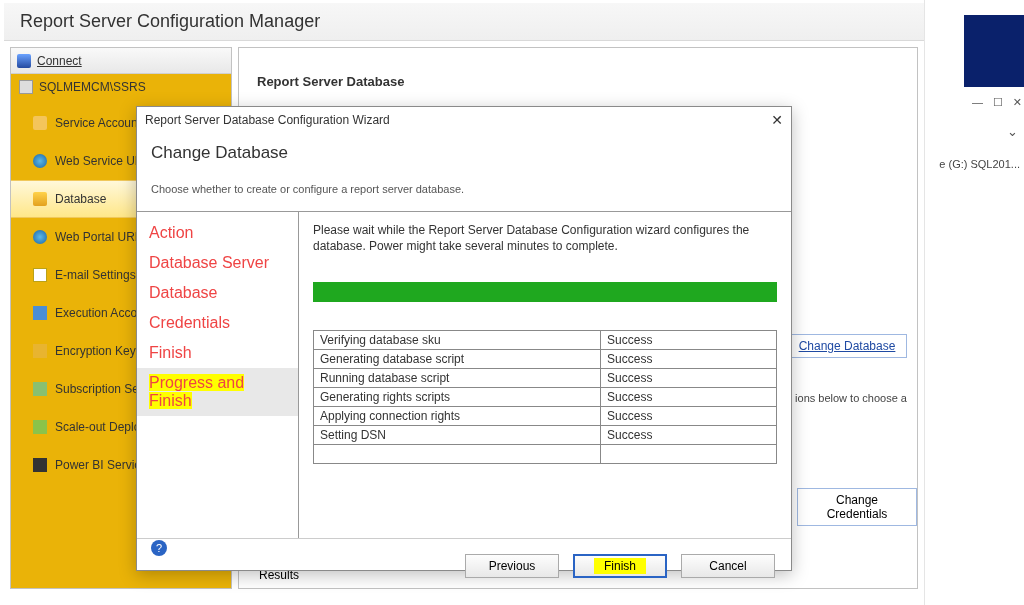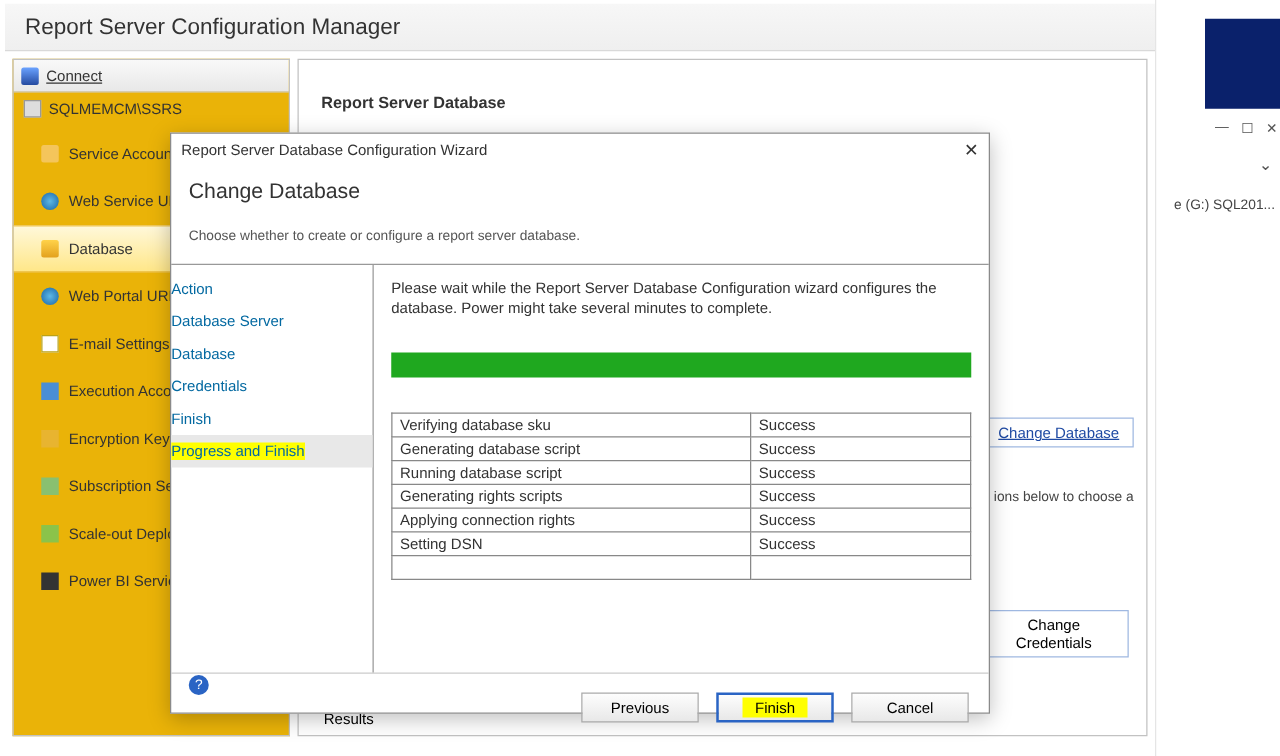--- a/index.html
+++ b/index.html
@@ -20,34 +20,34 @@
     .tree-root { padding:6px 0 0 8px; font-size:12px; color:#333; display:flex; align-items:center; gap:6px;}
     .nav { padding: 10px 0 0 0; }
     .nav-item { height:38px; display:flex; align-items:center; gap:8px; padding-left:22px; font-size:12px; color:#333; cursor:pointer;}
     .nav-item.selected { background:linear-gradient(#fff8da,#ffe789); border-top:1px solid #f0c85c; border-bottom:1px solid #f0c85c; }
 
     .main-panel { flex:1; border:1px solid #c2c2c2; background:#fff; padding:14px 18px; position:relative;}
     .panel-title { font-size:13px; font-weight:600; color:#333; margin-bottom:18px;margin-top:12px;}
     .panel-sub { font-size:13px; color:#444; margin-left:29px; margin-bottom:40px;}
     .btn-panel { position:absolute; border:1px solid #9fb8e1; background:#fff; font-size:12px; padding:4px 10px; cursor:pointer;}
     .btn-change-db { right:10px; top:286px; width:120px; color:#1f4aa3; }
-    .btn-change-cred { right:14px; top:440px; width:120px; }
+    .btn-change-cred { right:0; top:440px; width:120px; }
     .panel-hint { position:absolute; right:10px; top:344px; font-size:11px; color:#444; width:140px; text-align:right;}
     .results-lbl { position:absolute; left:20px; bottom:6px; font-size:12px; color:#000000;}
 
     
     .wizard { position:absolute; left:136px; top:106px; width:656px; height:465px; background:#fff; border:1px solid #8a8a8a; box-shadow:0 4px 16px rgba(0,0,0,.25);}
     .wiz-titlebar { height:26px; display:flex; align-items:center; justify-content:space-between; padding:0 8px; font-size:12px; color:#333;}
     .wiz-close { font-size:14px; color:#333; cursor:pointer;}
     .wiz-header { padding:10px 14px 16px; border-bottom:1px solid #999;}
     .wiz-h1 { font-size:17px; color:#333; margin-bottom:6px;}
     .wiz-h2 { font-size:11px; color:#555;margin-top:20px;}
     .wiz-body { display:flex; height:326px; }
     .wiz-steps { width:162px; border-right:1px solid #999; padding-top:6px;}
-    .wiz-step { font-size:12px; color:#0369a1; padding:6px 0;}
+    .wiz-step { font-size:16px; color:#ef4444; padding:6px 12px;}
     .wiz-step.active { background:#e8e8e8; }
     .wiz-step .hl { background:#ffff00; }
     .wiz-content { flex:1; padding:10px 14px; font-size:12px; color:#333;}
     .wiz-msg { margin-bottom:28px; line-height:1.35;}
     .progress { height:20px; background:#1fa81f; margin-bottom:28px;}
     table.results { width:100%; border-collapse:collapse; font-size:12px;}
     table.results td { border:1px solid #888; padding:2px 6px;margin-top:32px;}
     table.results td:first-child { width:62%; }
     .wiz-footer { height:54px; border-top:1px solid #ccc; display:flex; align-items:center; justify-content:flex-end; gap:14px; padding:0 16px;}
     .wiz-help { position:absolute; left:14px; bottom:14px; width:16px; height:16px; border-radius:50%; background:#2a64c4; color:#fff; font-size:11px; display:flex; align-items:center; justify-content:center;}

